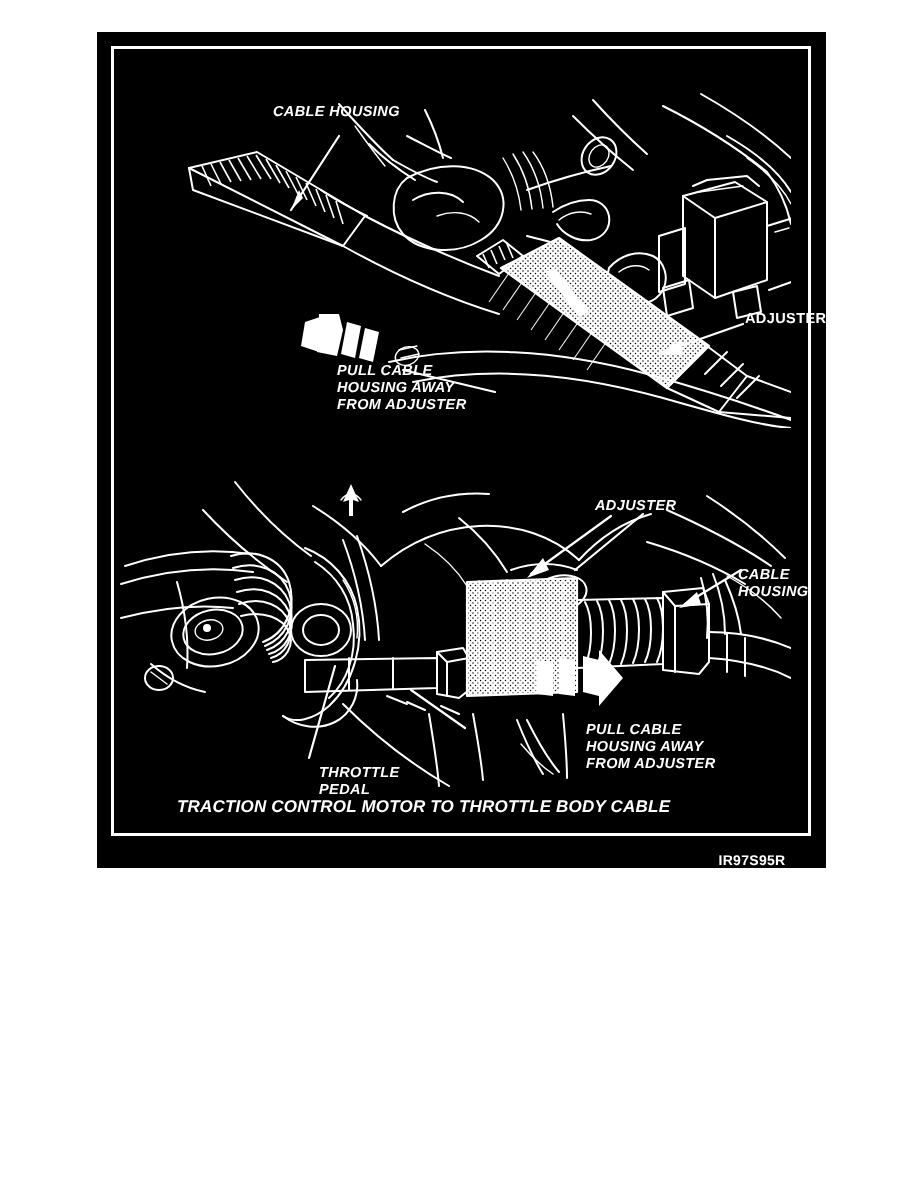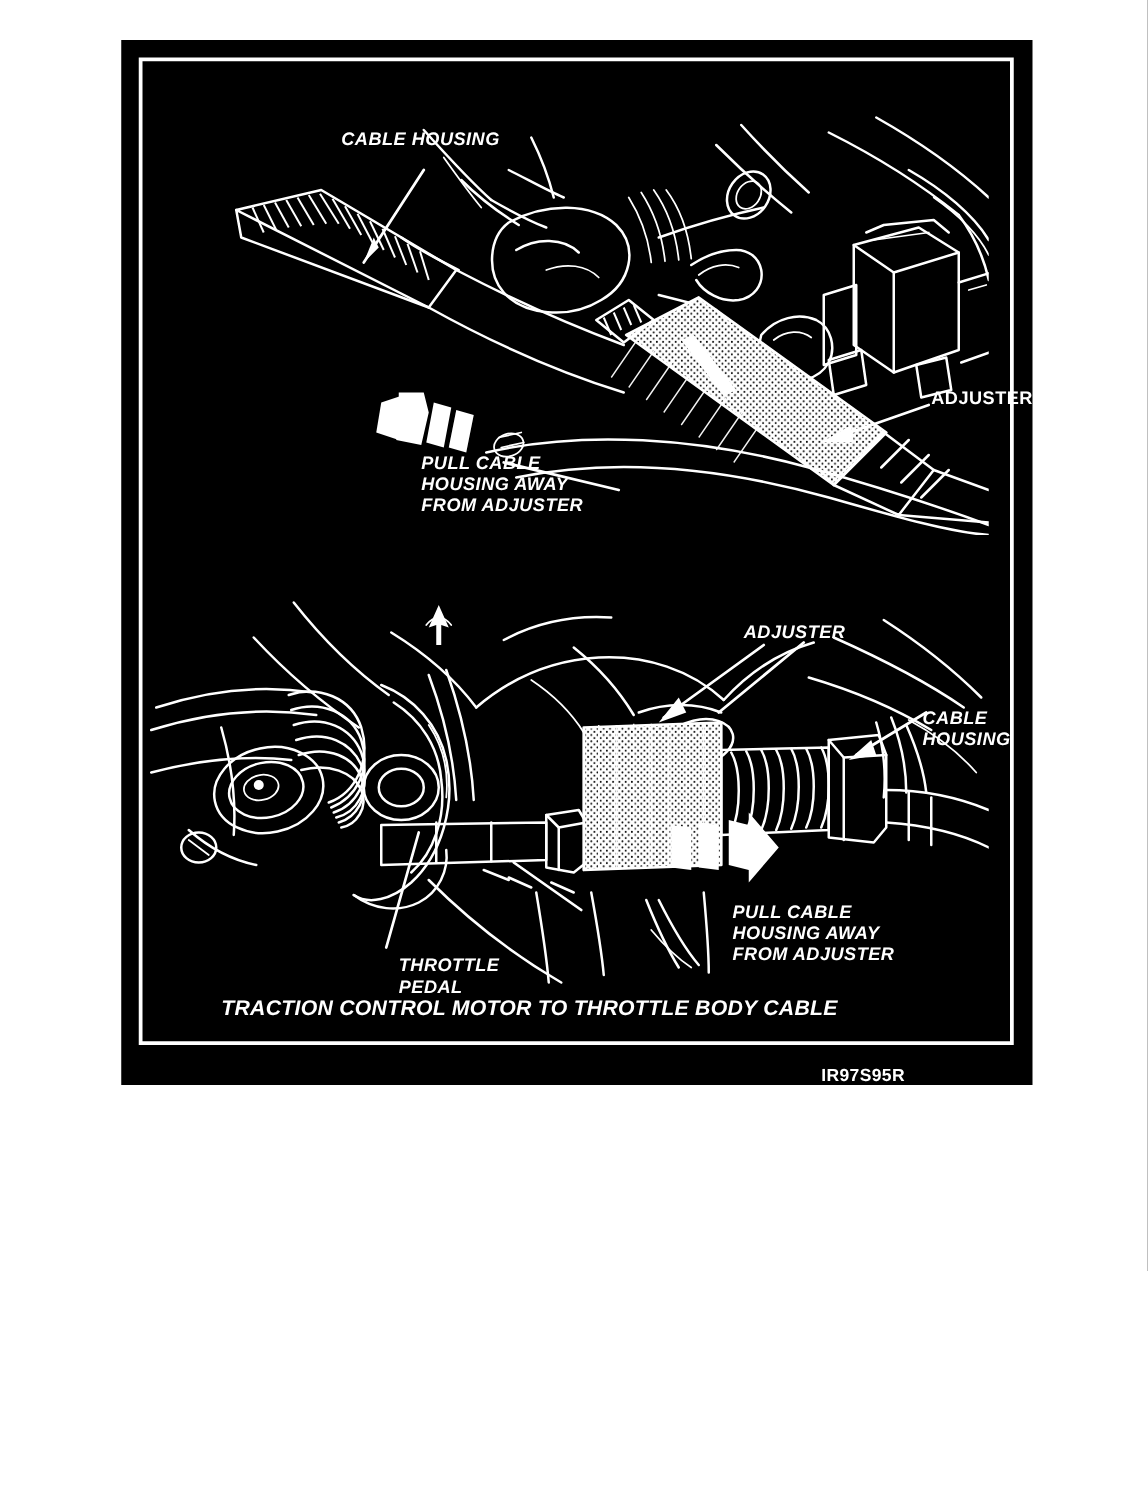--- a/index.html
+++ b/index.html
@@ -54,21 +54,21 @@
     letter-spacing: 0.4px;
     white-space: pre;
     line-height: 1.18;
     text-rendering: geometricPrecision;
   }
   .callout.sz-label   { font-size: 14.5px; }
   .callout.sz-section { font-size: 17px; letter-spacing: 0.2px; }
   .callout.sz-code    { font-size: 14px; letter-spacing: 0.3px; }
   .c-center { text-align: left; font-style: italic; }
   .c-left   { text-align: left; }
-  .c-right  { text-align: left; }
+  .c-right  { text-align: center; }
 
   
   #lbl-cable-housing-upper { left: 176px; top: 72px; width: 190px; }
   #lbl-adjuster-upper      { left: 648px; top: 279px; width: 120px; }
   #lbl-pull-upper          { left: 240px; top: 331px; width: 162px; }
   #title-upper-section     { left: 100px; top: 432px; width: 540px; }
 
   
   #lbl-adjuster-lower      { left: 498px; top: 466px; width: 106px; }
   #lbl-cable-housing-lower { left: 641px; top: 511px; width: 98px; margin-top: 24px; }

